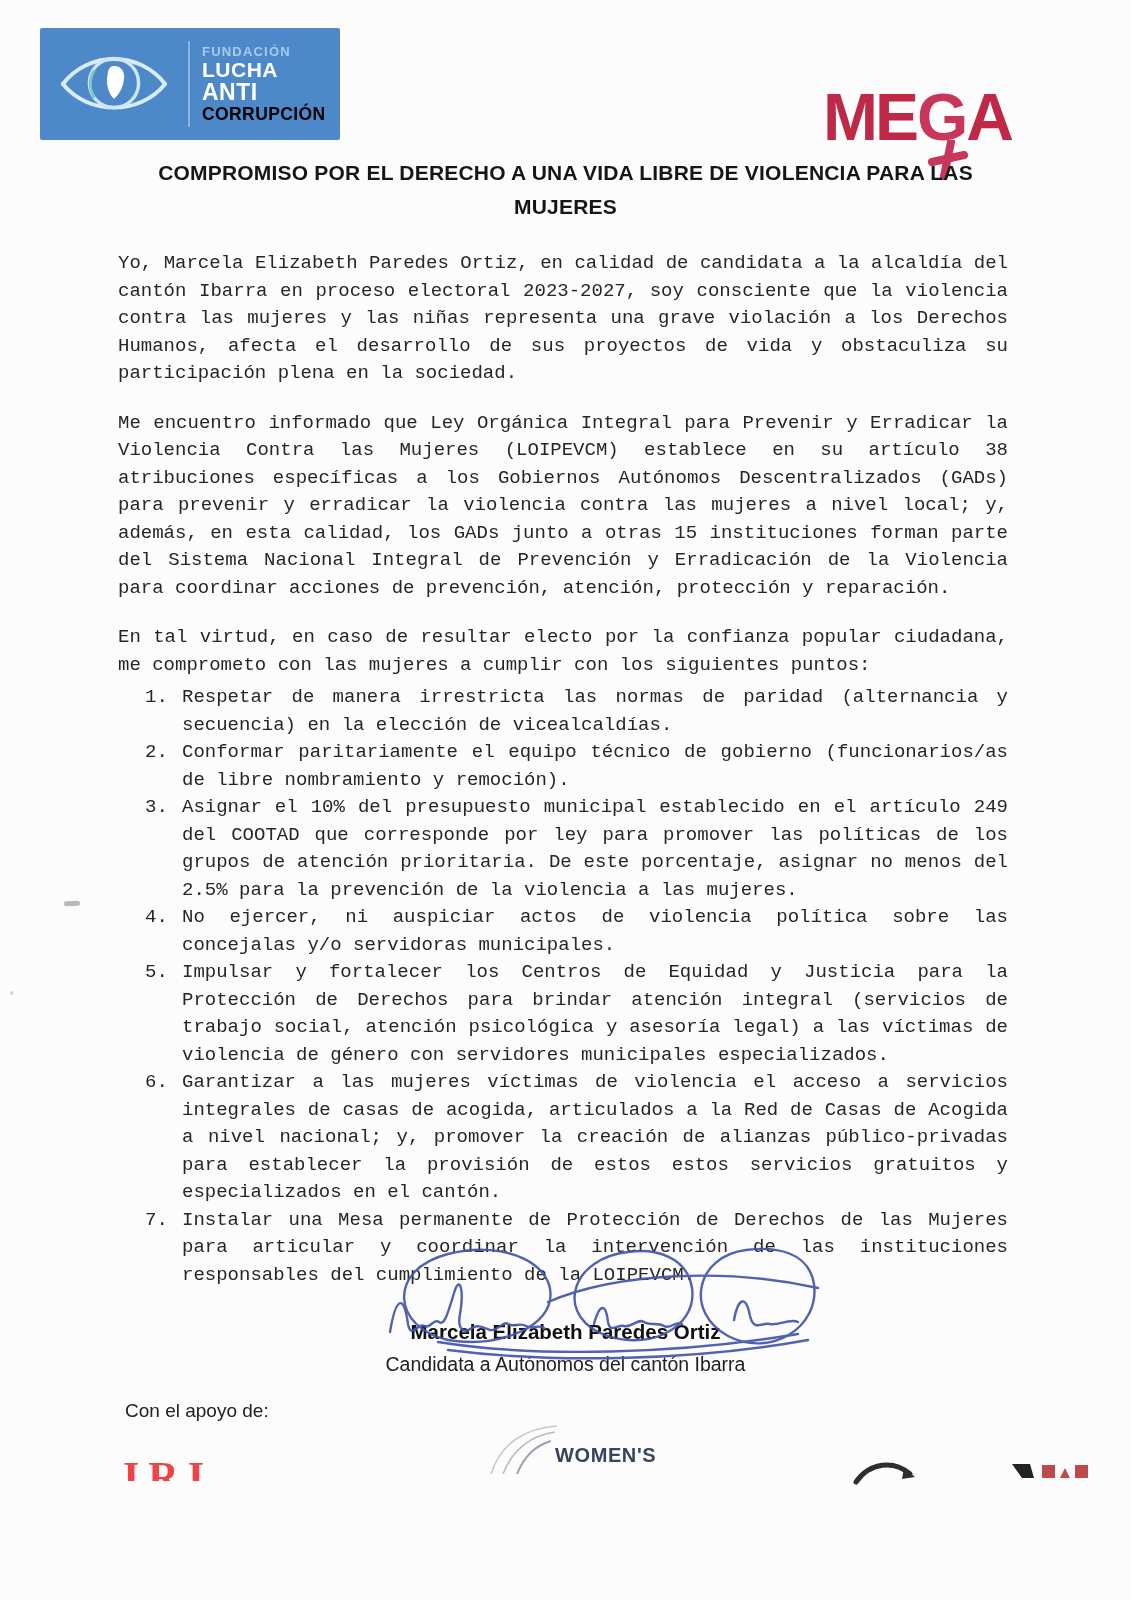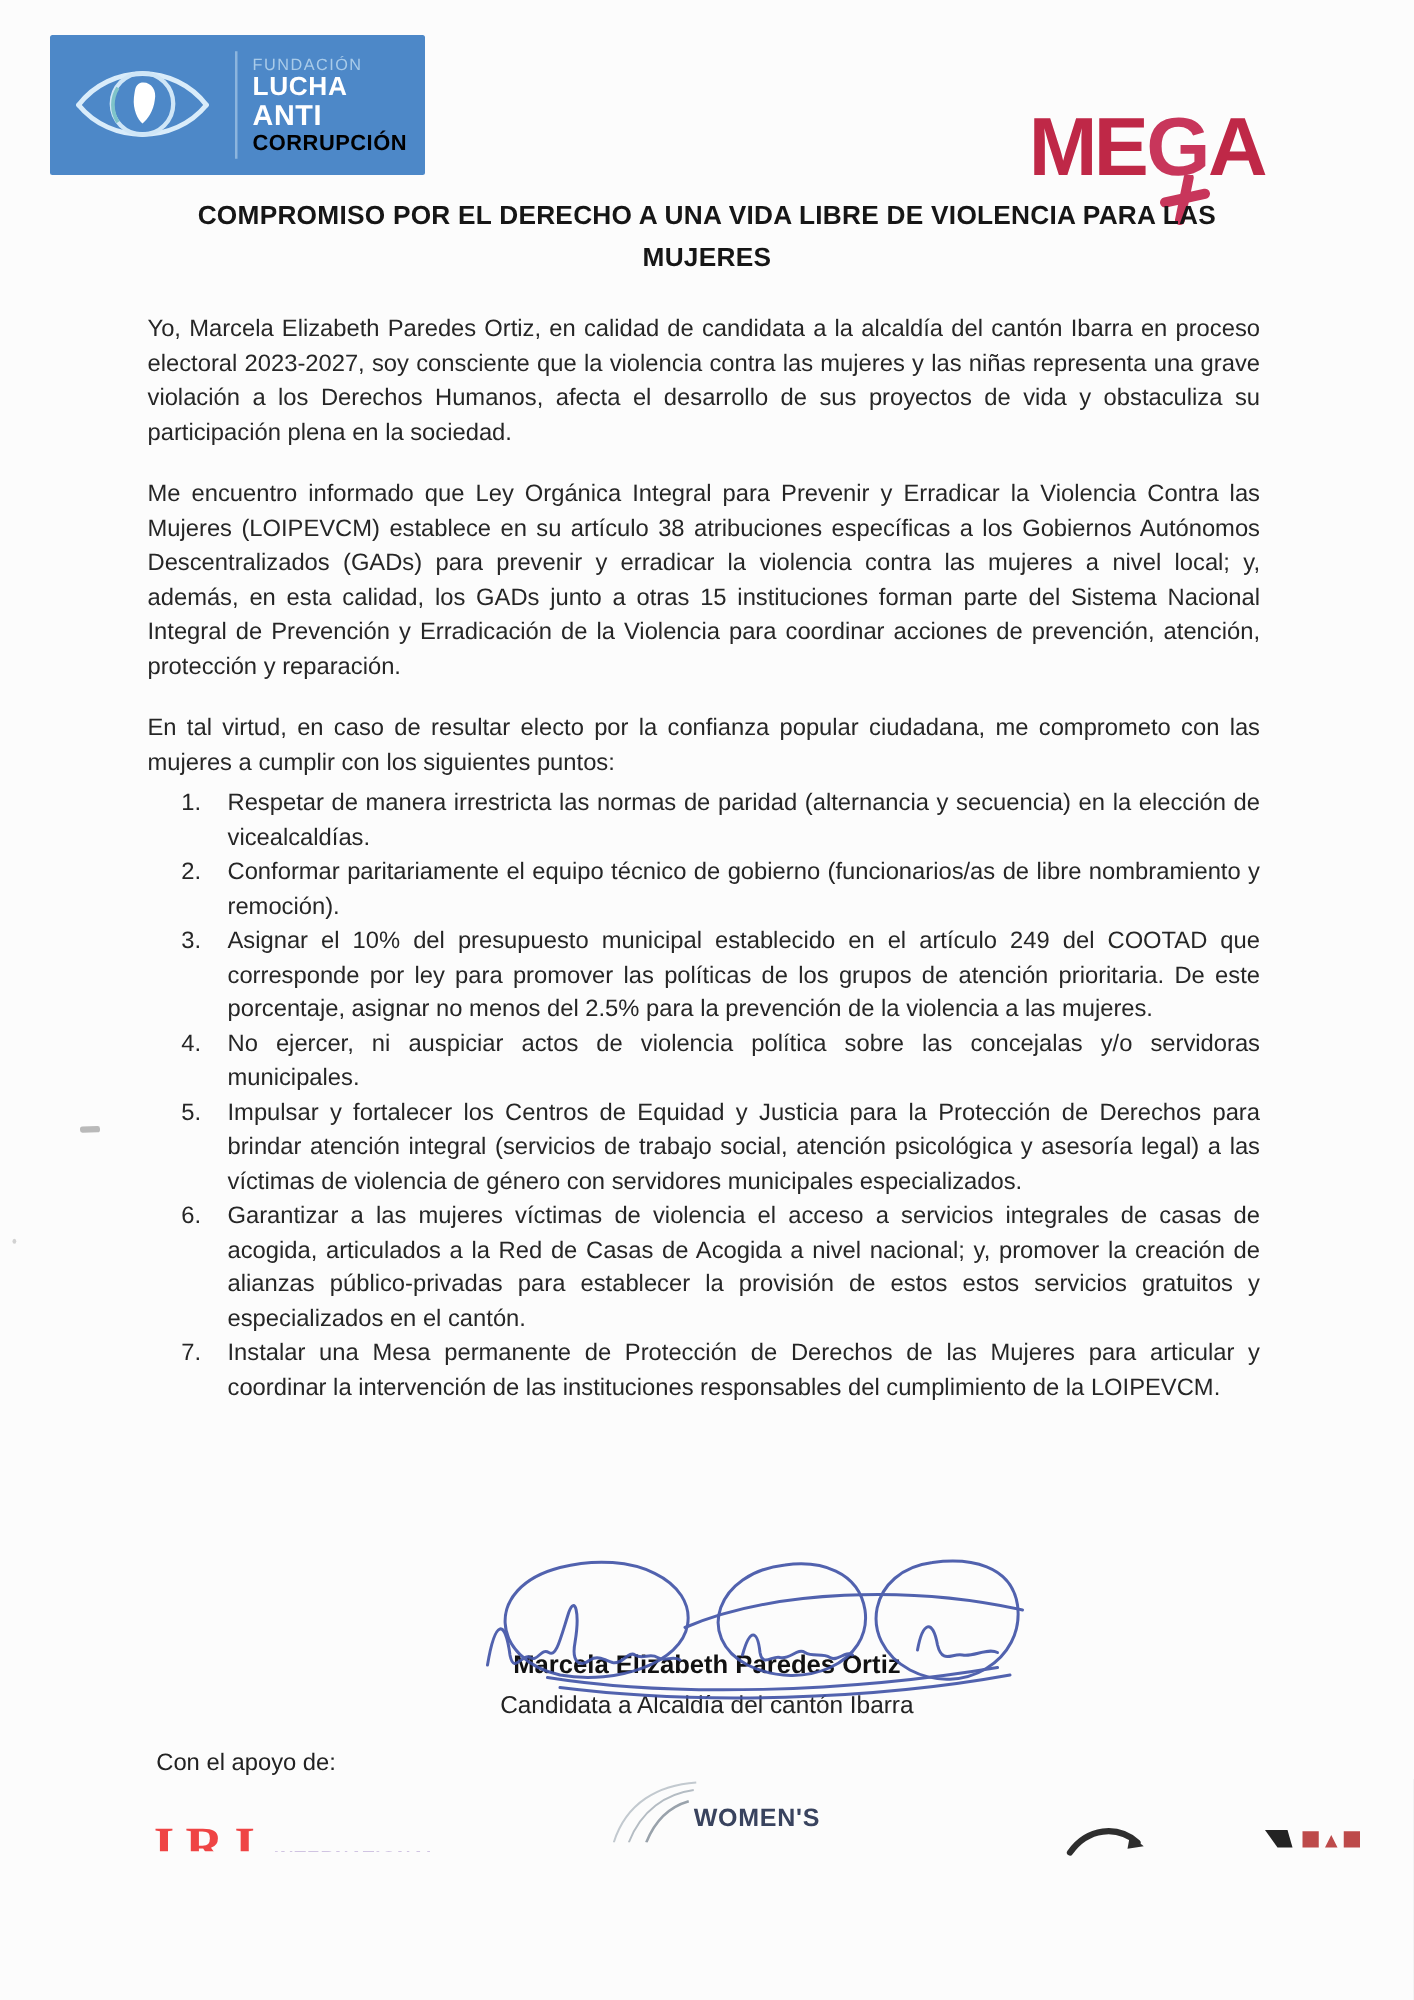--- a/index.html
+++ b/index.html
@@ -10,21 +10,21 @@
   }
 
   
   .fla-logo {
     position:absolute; left:40px; top:28px; width:300px; height:112px;
     background:#4d88c8; display:flex; align-items:center; border-radius:2px;
   }
   .fla-eye { width:148px; display:flex; justify-content:center; align-items:center; }
   .fla-divider { width:2px; height:86px; background:#9cc0e4; opacity:.8; }
   .fla-text { padding-left:12px; line-height:1.04; }
-  .fla-l1 { color:#a9cbe9; font-size:13px; font-weight:normal; letter-spacing:1.2px; }
+  .fla-l1 { color:#a9cbe9; font-size:13px; font-weight:bold; letter-spacing:1.2px; }
   .fla-l2 { color:#ffffff; font-size:21px; font-weight:bold; letter-spacing:.5px; }
   .fla-l3 { color:#ffffff; font-size:23px; font-weight:bold; letter-spacing:.5px; }
   .fla-l4 { color:#000000; font-size:17.5px; font-weight:bold; letter-spacing:.4px; }
 
   .mega {
     position:absolute; left:823px; top:46px; width:256px; height:104px;
     font-weight:800; font-size:66px; letter-spacing:-3px; color:#bf2847;
     display:flex; align-items:flex-end; line-height:1;
   }
   .mega-g { position:relative; display:inline-block; color:#c8365b; margin:0 1px; }
@@ -33,21 +33,21 @@
   
   .doc-title {
     position:absolute; top:156px; left:130px; right:130px;
     text-align:center; font-size:21px; font-weight:bold; color:#161616;
     line-height:1.6; letter-spacing:.2px;
   }
 
   
   .content {
     position:absolute; left:118px; width:890px; top:250px;
-    font-size:19px; line-height:27.5px; text-align:justify; color:#262626;
+    font-size:19px; line-height:27.5px; text-align:justify; color:#262626;font-family:Liberation Mono, monospace;
   }
   .content p { margin:0 0 22px 0; }
   .content p:last-of-type { margin-bottom:5px; }
   .clist { margin:0; }
   .clist .row { display:flex; padding-left:27px; }
   .clist .num { flex:none; width:37px; }
   .clist .itxt { flex:1; text-align:justify; }
 
   
   .sig-ink { position:absolute; left:298px; top:1232px; z-index:5; pointer-events:none; }
@@ -175,21 +175,21 @@
       <path d="M92,100 C98,64 106,62 110,92 C113,108 120,90 126,94 C132,98 135,86 141,90 C147,94 150,80 157,58 C162,44 166,58 162,82 C159,98 166,102 174,96 C180,92 186,96 192,98 C200,100 205,88 210,92 C216,96 222,90 228,94 C234,98 240,92 246,96"></path>
       <path d="M296,92 C302,70 308,72 310,90 C312,102 320,92 326,94 C334,96 340,86 346,90 C352,94 360,90 366,94 C372,98 378,88 384,92"></path>
       <path d="M436,88 C440,66 448,62 452,84 C456,100 464,90 472,92 C480,94 492,86 500,90"></path>
       <path d="M140,110 C240,126 380,122 500,102"></path>
       <path d="M150,118 C260,132 400,128 510,108"></path>
       <path d="M250,70 C320,40 430,36 520,56"></path>
     </g>
   </svg>
 
   <div class="sig-name">Marcela Elizabeth Paredes Ortiz</div>
-  <div class="sig-role">Candidata a Alcaldía del cantón Ibarra</div>
+  <div class="sig-role">Candidata a Autónomos del cantón Ibarra</div>
 
   <div class="apoyo">Con el apoyo de:</div>
 
   <div class="iri-clip">
     <div class="iri-inner">
       <span class="iri-letters">IRI</span>
       <span class="iri-word">INTERNATIONAL</span>
     </div>
   </div>
 

